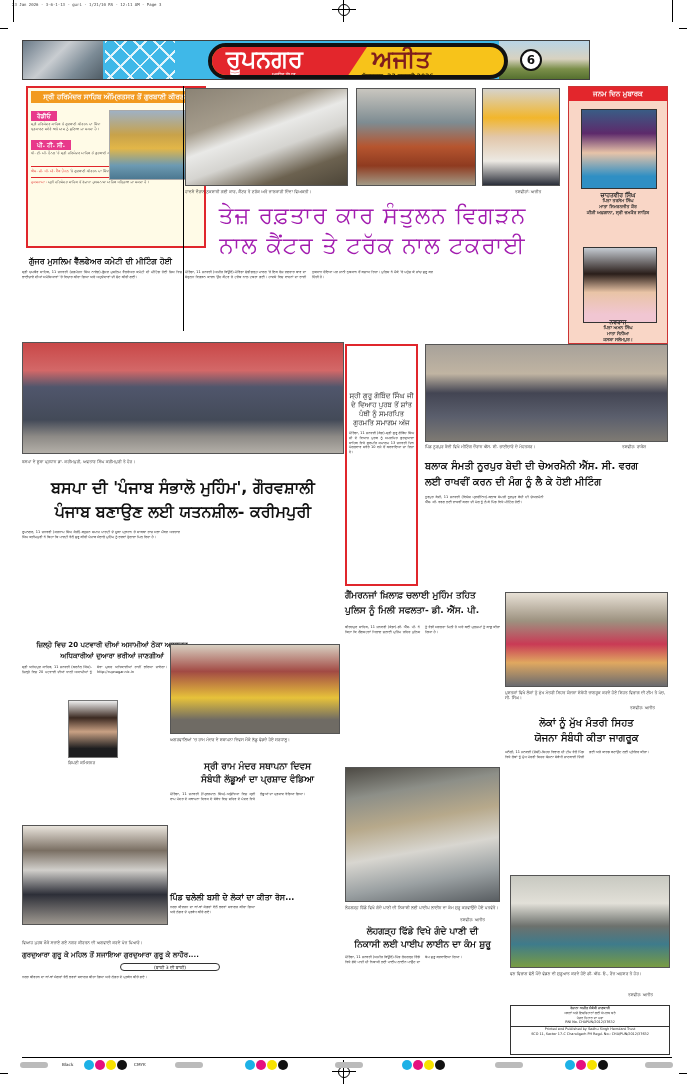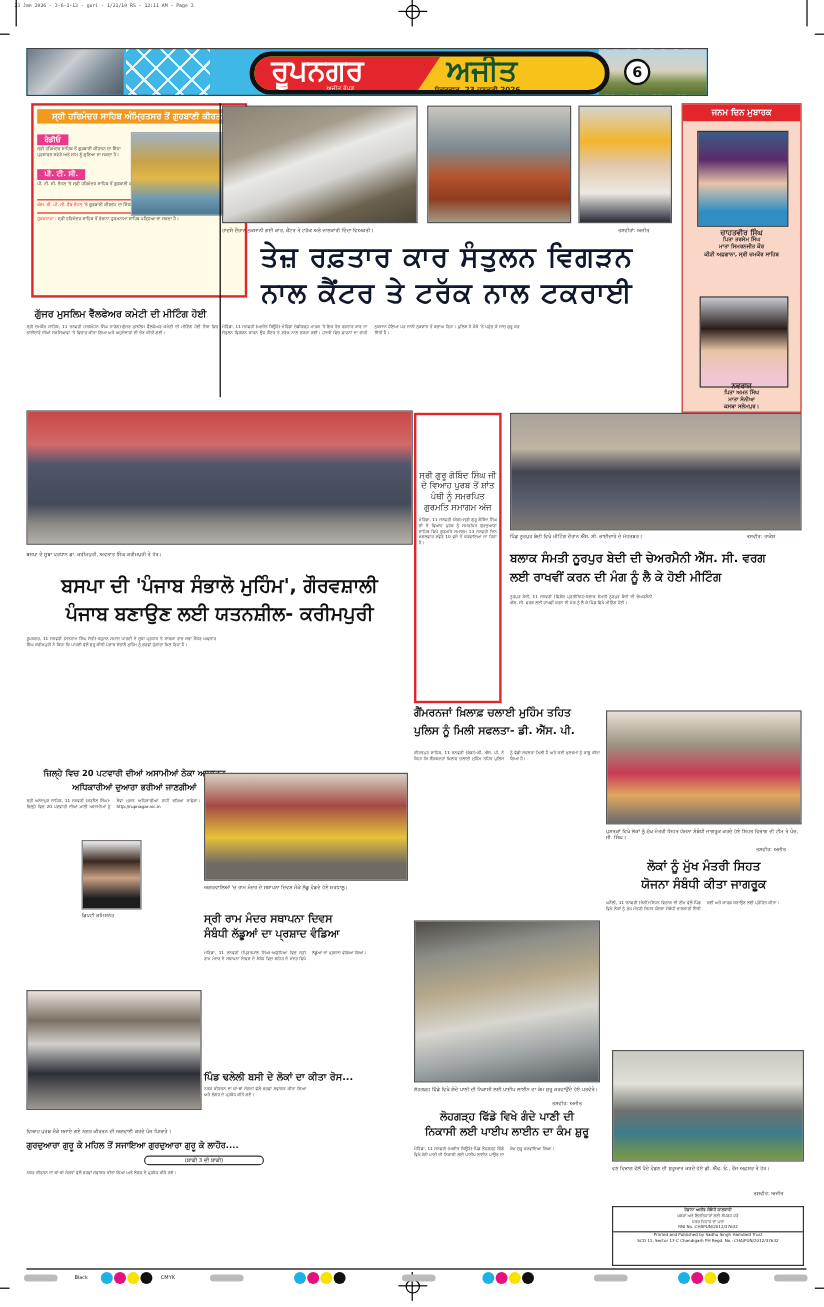--- a/index.html
+++ b/index.html
@@ -17,40 +17,40 @@
   .masthead { left:22px; top:40px; width:568px; height:40px; border:1px solid #404040; background:#3fb8e8; overflow:hidden; }
   .mh-photo-l { left:0; top:0; width:80px; height:40px; background: linear-gradient(135deg,#6a7a88,#c9cdd1 40%,#7c8b96 70%,#4d5a63); }
   .mh-photo-r { right:0; top:0; width:90px; height:40px; background: linear-gradient(180deg,#b8d4e6 0%,#d8d2c0 45%,#7b8f4a 70%,#4e6a2a 100%); }
   .mh-pattern { top:0; height:40px; width:70px; background:
       repeating-linear-gradient(45deg, transparent 0 6px, #fff 6px 8px, transparent 8px 14px),
       repeating-linear-gradient(-45deg, transparent 0 6px, #fff 6px 8px, transparent 8px 14px); opacity:.85; }
   .mh-pill { left:185px; top:2px; width:300px; height:36px; border:4px solid #111; border-radius:20px; overflow:hidden; background:#f7c31a; }
   .mh-red { left:0; top:0; width:155px; height:100%; background:#e3262c; clip-path: polygon(0 0,100% 0,88% 100%,0 100%); }
   .mh-title1 { left:14px; top:-2px; font-size:24px; font-weight:bold; color:#fff; font-family:"DejaVu Sans", sans-serif; }
   .mh-sub1 { left:60px; top:24px; font-size:5px; color:#fff; }
-  .mh-title2 { left:160px; top:-2px; font-size:24px; font-weight:bold; color:#14532d; }
+  .mh-title2 { left:160px; top:-2px; font-size:24px; font-weight:bold; color:#7f1d1d; }
   .mh-date { left:150px; top:25px; font-size:6px; color:#3a2a00; font-weight:bold; }
   .mh-page { left:497px; top:8px; width:22px; height:22px; border:2px solid #111; border-radius:50%; background:#fff; font-weight:bold; font-size:12px; text-align:center; line-height:18px; }
 
   
   .gurbani { left:26px; top:86px; width:180px; height:162px; border:2px solid #e0262c; background:#fffbe7; padding:3px; }
   .gurbani-head { background:#f29a1f; color:#fff; font-size:7px; font-weight:bold; text-align:center; padding:2px 0; }
   .gb-tag { display:inline-block; background:#e8398b; color:#fff; font-size:6px; font-weight:bold; padding:1px 6px; margin-top:3px; }
   .gb-photo { left:81px; top:22px; width:92px; height:70px; background: linear-gradient(180deg,#9fb1c4 0%,#c8a24a 35%,#e2b648 55%,#6d9ab2 80%,#4c7891 100%); border:1px solid #aaa; }
   .tiny { font-size:3.6px; line-height:5px; color:#222; }
   .gb-sect { border-top:1px solid #e0262c; margin-top:3px; padding-top:2px; }
   .red { color:#d11; }
 
   
   .photo { background:#999; border:1px solid #555; }
   .ph-car { left:185px; top:88px; width:163px; height:98px; background: linear-gradient(160deg,#8b8375 0%,#a59c8c 30%,#e9e9e7 45%,#d5d4d0 60%,#6c6250 80%,#4c4538); }
   .ph-truck { left:356px; top:88px; width:120px; height:98px; background: linear-gradient(180deg,#c9c6bf 0%,#7e8c92 35%,#b6552f 60%,#8f3b20 80%,#a39a86 100%); }
   .ph-man { left:482px; top:88px; width:78px; height:98px; background: linear-gradient(180deg,#d6d3cc 0%,#f2b62c 30%,#e2c7aa 50%,#ece9e3 75%,#2b2f3a 100%); }
   .cap { font-size:4.2px; color:#222; }
-  .lead-head { left:185px; top:200px; width:375px; font-size:23px; font-weight:bold; text-align:center; line-height:30px; color:#0f172a; letter-spacing:1px; }
+  .lead-head { left:185px; top:200px; width:375px; font-size:23px; font-weight:normal; text-align:center; line-height:30px; color:#a21caf; letter-spacing:1px; }
 
   
   .bday { left:568px; top:86px; width:100px; height:258px; border:1px solid #c33; background:#f9d6c6; }
   .bday-head { background:#e3262c; color:#fff; font-size:7px; font-weight:bold; text-align:center; padding:3px 0; }
   .bday-photo1 { left:12px; top:22px; width:76px; height:80px; background: linear-gradient(180deg,#3a5c85 0%,#5d2a6b 30%,#e7c3a8 55%,#2f8fc4 85%); border:1px solid #333; }
   .bday-photo2 { left:14px; top:160px; width:74px; height:76px; background: linear-gradient(180deg,#c5cbd2 0%,#2a1e1a 35%,#e9c4a6 60%,#f1c6d2 90%); border:1px solid #333; }
   .bday-txt { font-size:4.5px; text-align:center; color:#222; line-height:6px; font-weight:bold; }
   .bday-name { font-size:6px; font-weight:bold; }
 
   
@@ -66,21 +66,21 @@
   .ph-group2 { left:425px; top:344px; width:243px; height:98px; background: linear-gradient(180deg,#a8a29a 0%,#c0b4a2 30%,#434553 50%,#5b5f6d 75%,#7e7a73 100%); }
   .blk-head { left:425px; top:458px; width:243px; font-size:10px; font-weight:bold; text-align:left; line-height:16px; }
 
   .gang-head { left:345px; top:588px; width:155px; font-size:9px; font-weight:bold; line-height:15px; }
   .ph-gang { left:505px; top:592px; width:163px; height:95px; background: linear-gradient(180deg,#e8e1d6 0%,#9d9280 30%,#c93a55 55%,#e0a860 75%,#6a6b70 100%); }
   .lok-head { left:505px; top:715px; width:163px; font-size:10px; font-weight:bold; text-align:center; line-height:15px; }
 
   .mid-head { left:22px; top:640px; width:180px; font-size:7px; font-weight:bold; text-align:center; line-height:11px; }
   .ph-portrait { left:68px; top:700px; width:50px; height:58px; background: linear-gradient(180deg,#eee 0%,#3c2a22 30%,#c9a184 55%,#1d1d1f 85%); border:1px solid #777; }
   .ph-rally { left:170px; top:644px; width:170px; height:90px; background: linear-gradient(180deg,#d8d0c2 0%,#a24a44 30%,#e7c23a 60%,#6f6b64 85%); }
-  .ram-head { left:170px; top:760px; width:175px; font-size:9px; font-weight:bold; text-align:left; line-height:13px; }
+  .ram-head { left:170px; top:760px; width:175px; font-size:9px; font-weight:bold; text-align:center; line-height:13px; }
   .ph-march { left:22px; top:825px; width:146px; height:100px; background: linear-gradient(180deg,#e9e4dc 0%,#7a6f63 25%,#d1cfcb 45%,#2d2f38 70%,#9e9890 100%); }
   .gurd-head { left:22px; top:950px; width:320px; font-size:7px; font-weight:bold; line-height:10px; }
   .pill { left:120px; top:963px; width:100px; height:8px; border:1px solid #333; border-radius:5px; font-size:4.5px; text-align:center; line-height:7px; }
   .pind-head { left:170px; top:893px; width:175px; font-size:8px; font-weight:bold; }
 
   .ph-pipe { left:345px; top:767px; width:155px; height:135px; background: linear-gradient(170deg,#4d4a44 0%,#8d8f88 20%,#b7a98b 40%,#d8d6d0 60%,#9aa0a2 80%,#595e62 100%); }
   .lohg-head { left:345px; top:925px; width:155px; font-size:9px; font-weight:bold; text-align:center; line-height:13px; }
   .ph-plants { left:510px; top:875px; width:160px; height:93px; background: linear-gradient(180deg,#c8c9c1 0%,#e2e0d8 30%,#6d716d 55%,#3e7b8b 75%,#799c43 100%); }
   .imprint { left:510px; top:1005px; width:160px; height:50px; border:1px solid #333; }
   .imprint .row { font-size:3.4px; line-height:4.8px; text-align:center; color:#222; }

